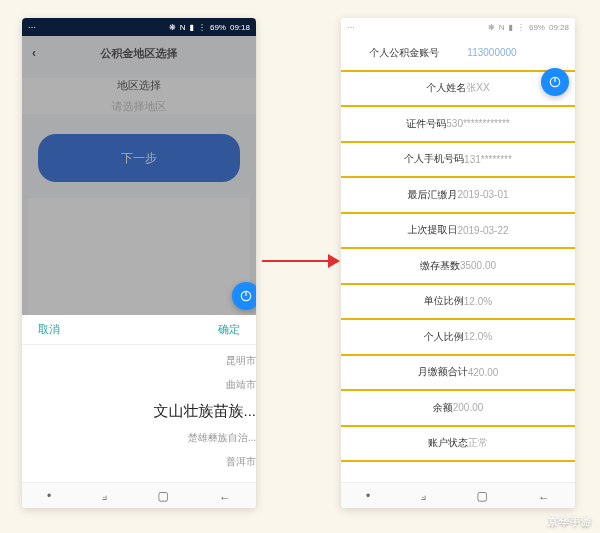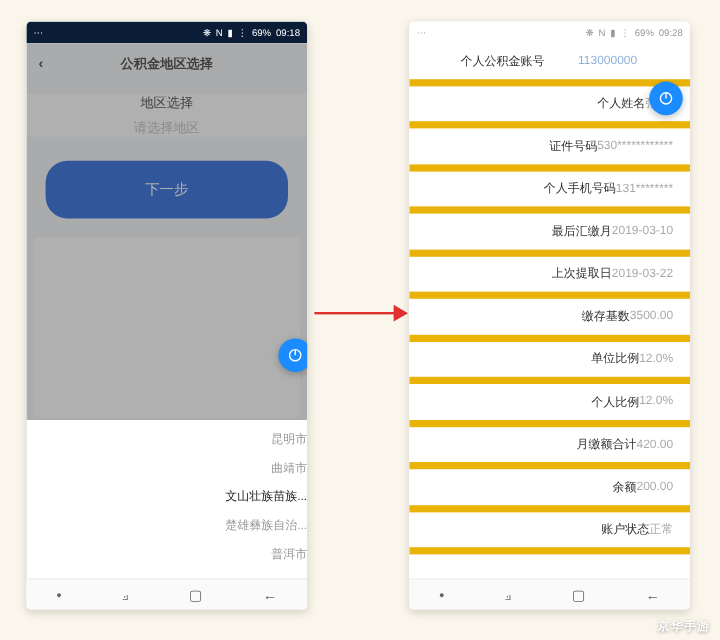--- a/index.html
+++ b/index.html
@@ -86,21 +86,21 @@
       font-size:11px;
       border-bottom:1px solid #eee;
     }
     .picker-actions .cancel{ color:#2aa6a0;}
     .picker-actions .confirm{ color:#2aa6a0;}
     .picker-list{
       text-align:right; font-size:10px; color:#999;
       padding:4px 0;
     }
     .picker-item{ padding:5px 0; }
-    .picker-item.selected{ color:#222; font-size:10px; font-weight:500; }
+    .picker-item.selected{ color:#222; font-size:15px; font-weight:500; }
 
     .nav-bar{
       height:26px; background:#fafafa; border-top:1px solid #eee;
       display:flex; align-items:center; justify-content:space-around;
       font-size:12px; color:#666; z-index:4; position:relative;
     }
 
     .fab{
       position:absolute;
       width:28px; height:28px; border-radius:50%;
@@ -126,25 +126,25 @@
       width:0; height:0;
       border-left:12px solid #e03030;
       border-top:7px solid transparent;
       border-bottom:7px solid transparent;
     }
 
     .detail-body{
       flex:1; background:#fff; overflow-y:hidden;
     }
     .detail-row{
-      display:flex; justify-content:flex-end; align-items:center;
+      display:flex; justify-content:center; align-items:center;
       padding:0 14px;
       height:35.5px;
       font-size:10px;
-      border-bottom:6px solid #eab308;
+      border-bottom:2px solid #eab308;
     }
     .detail-row .label{ color:#333; }
     .detail-row .value{ color:#aaa; font-size:10px;}
     .detail-row.first .value{ color:#8bb0e0; padding-right:30px;margin-left:28px;}
 
     .watermark{
       position:absolute; right:8px; bottom:4px;
       font-size:10px; color:#fff; font-weight:600;
       text-shadow:0 1px 3px rgba(0,0,0,.4);
       letter-spacing:1px;
@@ -185,20 +185,24 @@
       <div class="dim-overlay"></div>
 
       <div class="fab left-fab">
         <svg viewBox="0 0 24 24">
           <circle cx="12" cy="12" r="8" fill="none" stroke="#fff" stroke-width="2"></circle>
           <line x1="12" y1="4" x2="12" y2="12" stroke="#fff" stroke-width="2"></line>
         </svg>
       </div>
 
       <div class="picker-sheet">
+        <div class="picker-actions">
+          <span class="cancel">取消</span>
+          <span class="confirm">确定</span>
+        </div>
         <div class="picker-list">
           <div class="picker-item">昆明市</div>
           <div class="picker-item">曲靖市</div>
           <div class="picker-item selected">文山壮族苗族...</div>
           <div class="picker-item">楚雄彝族自治...</div>
           <div class="picker-item">普洱市</div>
         </div>
       </div>
     </div>
 
@@ -240,21 +244,21 @@
       <div class="detail-row">
           <span class="label">证件号码</span>
           <span class="value">530************</span>
         </div>
       <div class="detail-row">
           <span class="label">个人手机号码</span>
           <span class="value">131********</span>
         </div>
       <div class="detail-row">
           <span class="label">最后汇缴月</span>
-          <span class="value">2019-03-10</span>
+          <span class="value">2019-03-01</span>
         </div>
       <div class="detail-row">
           <span class="label">上次提取日</span>
           <span class="value">2019-03-22</span>
         </div>
       <div class="detail-row">
           <span class="label">缴存基数</span>
           <span class="value">3500.00</span>
         </div>
       <div class="detail-row">

